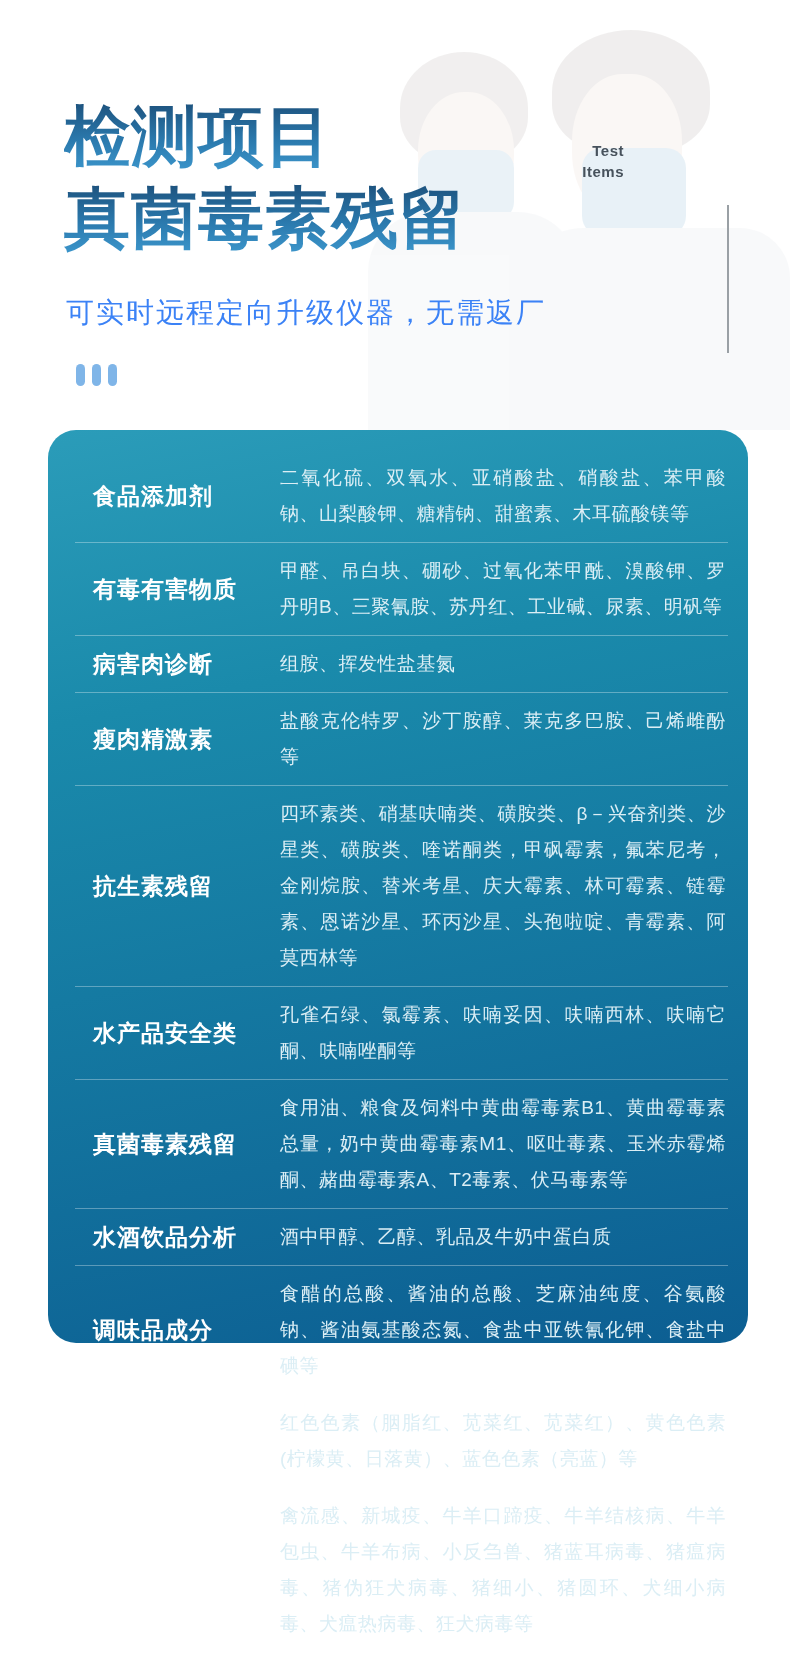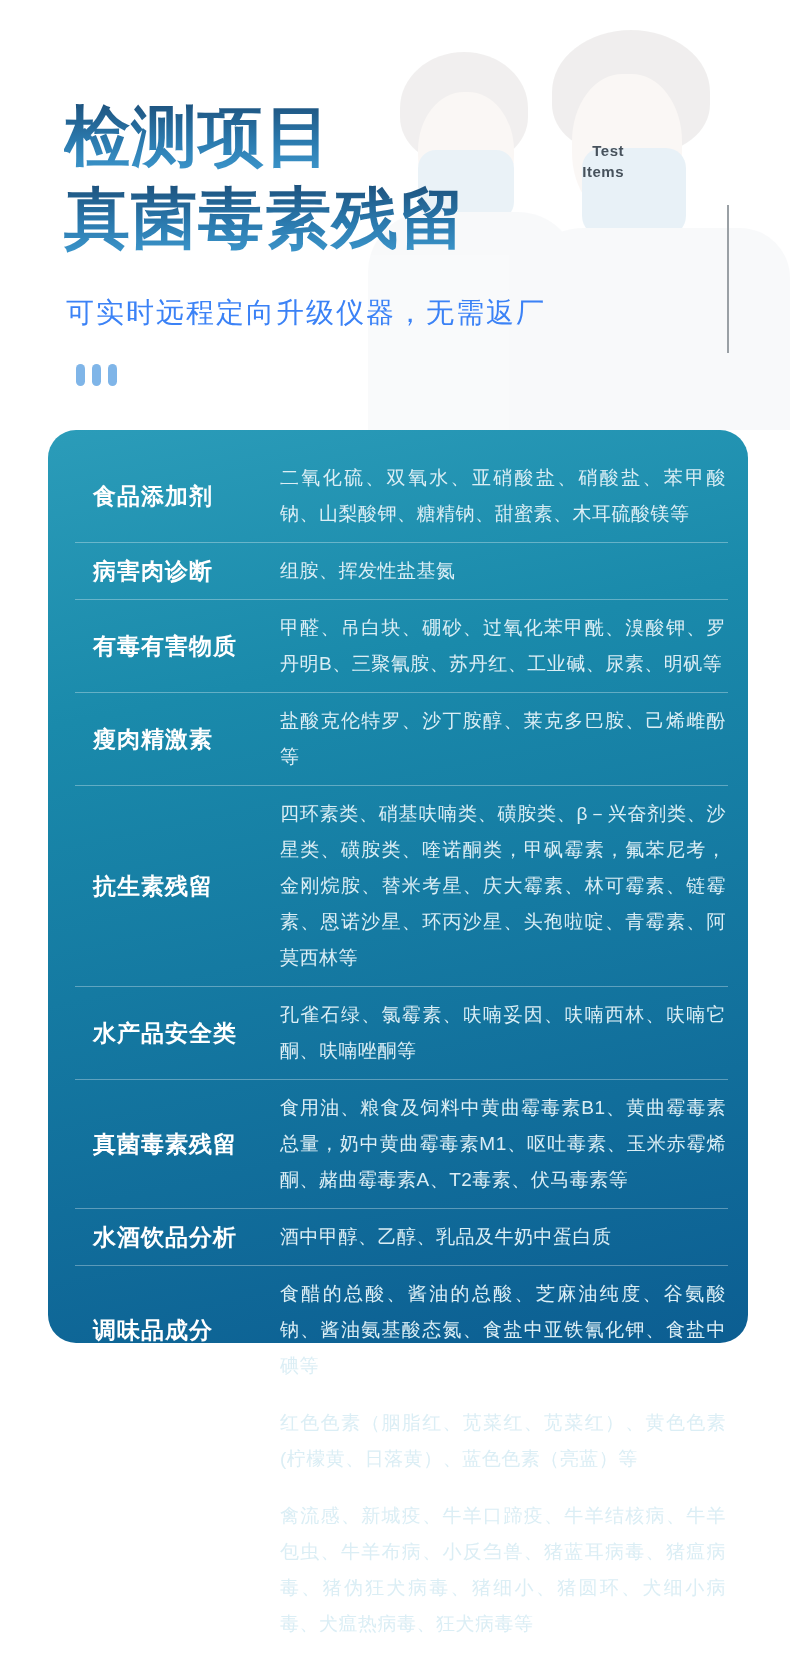--- a/index.html
+++ b/index.html
@@ -114,26 +114,26 @@
 
   <div class="v-divider"></div>
 </div>
 
 <div class="card">
     <div class="row">
       <div class="row-label">食品添加剂</div>
       <div class="row-items">二氧化硫、双氧水、亚硝酸盐、硝酸盐、苯甲酸钠、山梨酸钾、糖精钠、甜蜜素、木耳硫酸镁等</div>
     </div>
     <div class="row">
+      <div class="row-label">有毒有害物质</div>
+      <div class="row-items">甲醛、吊白块、硼砂、过氧化苯甲酰、溴酸钾、罗丹明B、三聚氰胺、苏丹红、工业碱、尿素、明矾等</div>
+    </div>
+    <div class="row">
       <div class="row-label">病害肉诊断</div>
       <div class="row-items">组胺、挥发性盐基氮</div>
-    </div>
-    <div class="row">
-      <div class="row-label">有毒有害物质</div>
-      <div class="row-items">甲醛、吊白块、硼砂、过氧化苯甲酰、溴酸钾、罗丹明B、三聚氰胺、苏丹红、工业碱、尿素、明矾等</div>
     </div>
     <div class="row">
       <div class="row-label">瘦肉精激素</div>
       <div class="row-items">盐酸克伦特罗、沙丁胺醇、莱克多巴胺、己烯雌酚等</div>
     </div>
     <div class="row">
       <div class="row-label">抗生素残留</div>
       <div class="row-items">四环素类、硝基呋喃类、磺胺类、β－兴奋剂类、沙星类、磺胺类、喹诺酮类，甲砜霉素，氟苯尼考，金刚烷胺、替米考星、庆大霉素、林可霉素、链霉素、恩诺沙星、环丙沙星、头孢啦啶、青霉素、阿莫西林等</div>
     </div>
     <div class="row">

